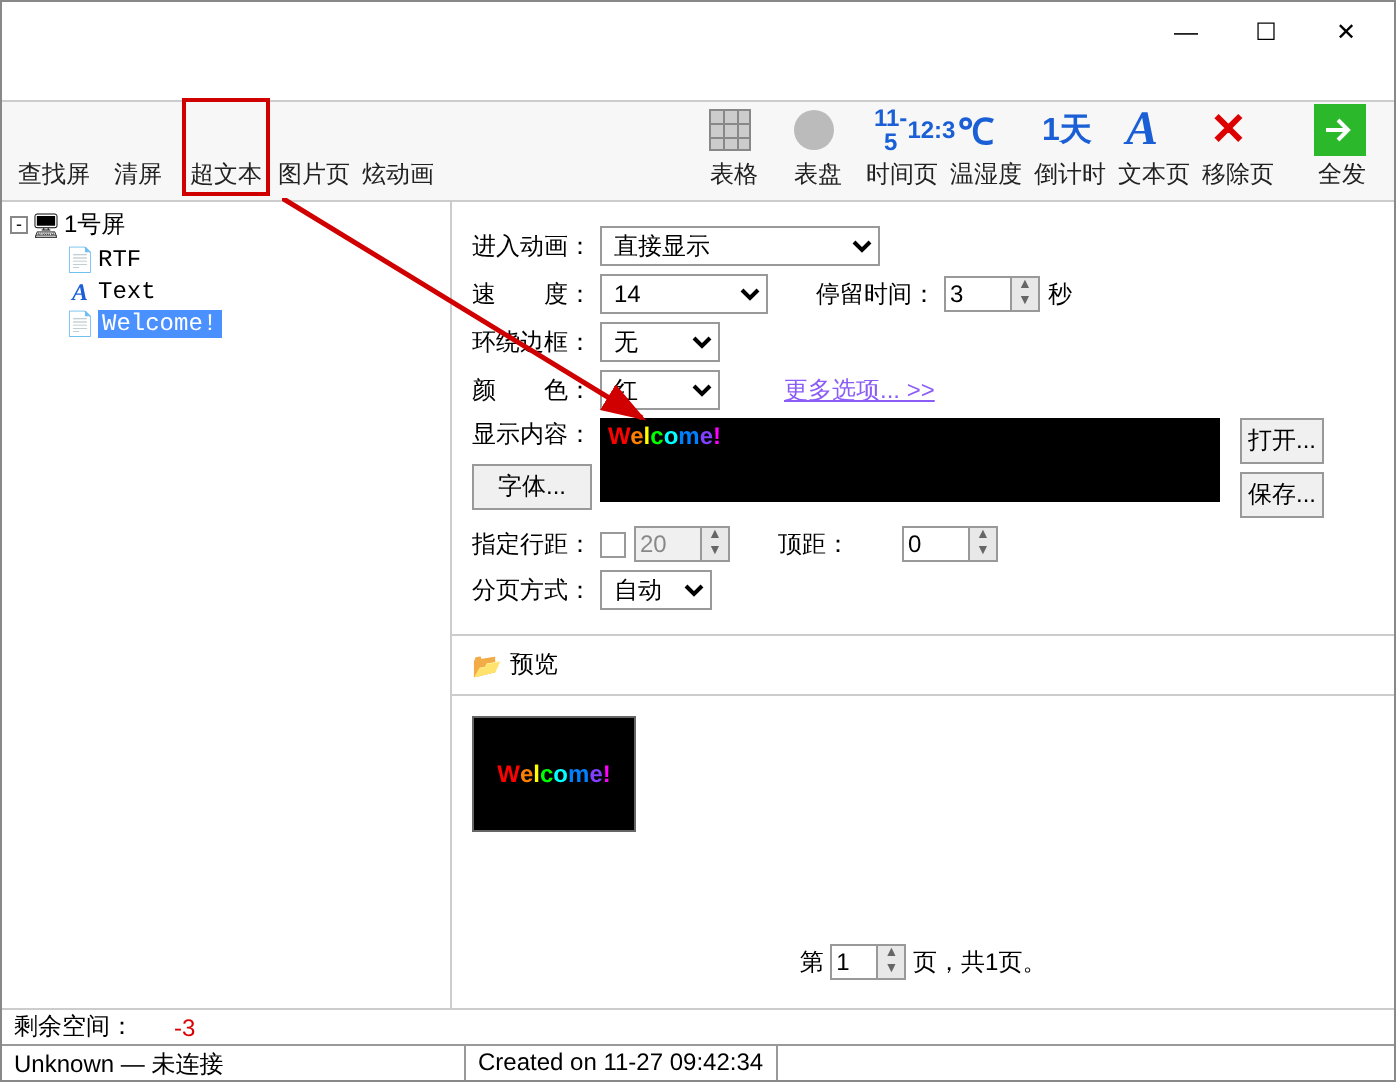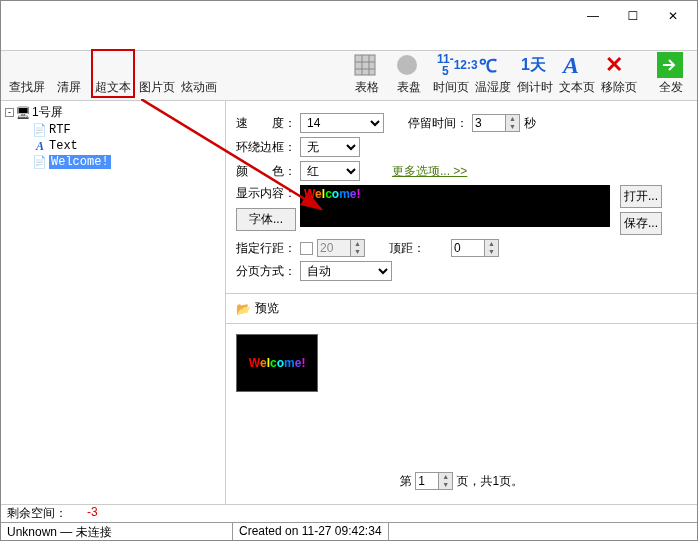--- a/index.html
+++ b/index.html
@@ -21,29 +21,29 @@
 .main { flex: 1; display: flex; flex-direction: column; }
 .panel { padding: 8px 10px; border-bottom: 1px solid #ccc; }
 .row { display: flex; align-items: center; margin: 4px 0; gap: 4px; }
 .row label { min-width: 58px; }
 select, input[type=text] { border: 1px solid #999; height: 18px; font-size: 12px; padding: 0 2px; background: #fff; }
 select { height: 20px; }
 .spin { display: inline-flex; align-items: center; border: 1px solid #999; height: 18px; }
 .spin input { border: none; width: 32px; height: 16px; text-align: left; padding: 0 2px; }
 .spin .arr { width: 14px; height: 16px; display: flex; flex-direction: column; background: #e8e8e8; border-left: 1px solid #999; }
 .spin .arr div { flex: 1; font-size: 7px; text-align: center; line-height: 8px; color: #666; }
-.link { color: #4d7c0f; text-decoration: underline; cursor: pointer; }
+.link { color: #8b5cf6; text-decoration: underline; cursor: pointer; }
 .btn-raised { border: 1px solid #999; background: #f0f0f0; padding: 2px 2px; cursor: pointer; min-width: 42px; text-align: center; }
 .black-box { background: #000; width: 310px; height: 42px; padding: 2px 4px; font-family: 'Courier New', monospace; font-weight: bold; font-size: 13px; }
 .preview-row { display: flex; align-items: center; gap: 4px; padding: 6px 10px; }
 .preview-area { border-top: 1px solid #ccc; padding: 10px; flex: 1; display: flex; flex-direction: column; }
 .thumb-container { flex: 1; }
 .thumb { width: 82px; height: 58px; border: 1px solid #666; background: #000; display: flex; align-items: center; justify-content: center; font-family: 'Courier New', monospace; font-weight: bold; font-size: 11px; }
 .pager { padding: 4px 0; text-align: center; }
-.footer1 { height: 18px; border-top: 1px solid #ccc; padding: 0 6px; font-size: 12px; display: flex; align-items: flex-start; }
+.footer1 { height: 18px; border-top: 1px solid #ccc; padding: 0 6px; font-size: 12px; display: flex; align-items: center; }
 .footer1 .neg { color: #d00; margin-left: 20px; }
 .footer2 { height: 18px; border-top: 1px solid #999; display: flex; font-size: 12px; font-family: 'Courier New', monospace; }
 .footer2 > div { border-right: 1px solid #999; padding: 1px 6px; }
 .arrow-svg { position: absolute; top: 98px; left: 140px; pointer-events: none; z-index: 10; }
 .wc .r { color: #f00; } .wc .o { color: #ff8000; } .wc .y { color: #ffff00; } .wc .g { color: #00ff00; } .wc .c { color: #00ffff; } .wc .b { color: #0080ff; } .wc .p { color: #8040ff; } .wc .m { color: #ff00ff; }
 .checkbox { width: 13px; height: 13px; border: 1px solid #999; background: #fff; display: inline-block; vertical-align: middle; }
 </style>
 </head>
 <body>
 
@@ -148,20 +148,24 @@
       <span style="font-family:'Courier New',monospace">Text</span>
     </div>
     <div class="tree-node tree-indent1">
       <span class="tree-ico">📄</span>
       <span class="tree-sel" style="font-family:'Courier New',monospace">Welcome!</span>
     </div>
   </div>
 
   <div class="main">
     <div class="panel">
+      <div class="row">
+        <label>进入动画：</label>
+        <select style="width:140px"><option>直接显示</option></select>
+      </div>
       <div class="row">
         <label>速　　度：</label>
         <select style="width:84px"><option>14</option></select>
         <span style="width:16px"></span>
         <label>停留时间：</label>
         <span class="spin">
             <input value="3" style="">
             <span class="arr">
               <div>▲</div>
               <div>▼</div>
@@ -205,21 +209,21 @@
         <span class="spin">
             <input value="0" style="">
             <span class="arr">
               <div>▲</div>
               <div>▼</div>
             </span>
           </span>
       </div>
       <div class="row">
         <label>分页方式：</label>
-        <select style="width:92px"><option>自动</option></select>
+        <select style="width:56px"><option>自动</option></select>
       </div>
     </div>
     <div class="preview-row">
       <span>📂</span>
       <span>预览</span>
     </div>
     <div class="preview-area">
       <div class="thumb-container">
         <div class="thumb wc" id="wc2">
             <span class="r">W</span>

